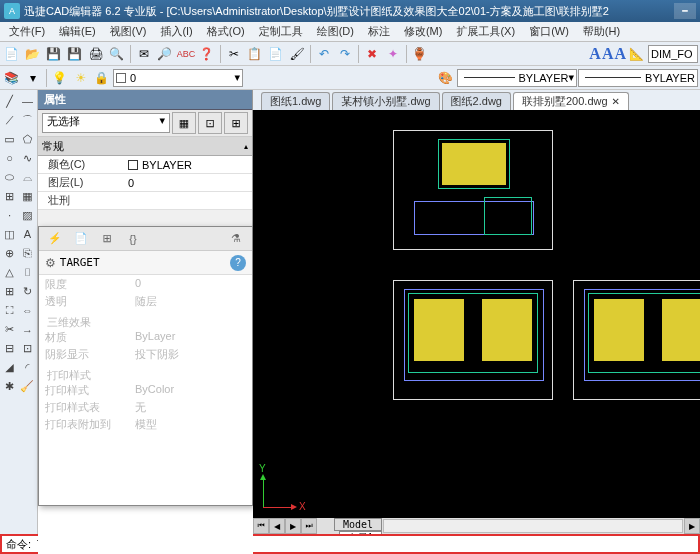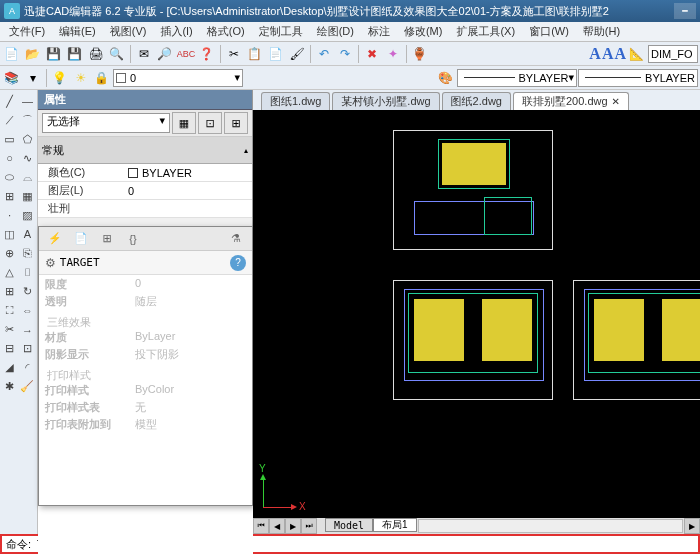--- a/index.html
+++ b/index.html
@@ -27,57 +27,57 @@
 .lefttools { width: 38px; background: #e8eef5; border-right: 1px solid #c0c0c0; display: flex; flex-direction: column; align-items: center; gap: 1px; padding-top: 2px; }
 .lefttools .ltbtn { width: 18px; height: 18px; display: flex; align-items: center; justify-content: center; cursor: pointer; font-size: 11px; color: #444; }
 .lefttools .pair { width: 36px; display: flex; }
 .lefttools .pair .ltbtn { width: 18px; }
 
 .prop-panel { width: 215px; background: #f0f0f0; border-right: 1px solid #999; display: flex; flex-direction: column; }
 .prop-title { height: 20px; background: #6a88a8; color: #fff; font-weight: bold; display: flex; align-items: center; padding: 0 6px; border-bottom: 1px solid #556; }
 .prop-sel { height: 26px; display: flex; align-items: center; padding: 2px 4px; gap: 2px; background: #eaeaea; }
 .prop-sel .selbox { flex: 1; height: 20px; border: 1px solid #999; background: #fff; display: flex; align-items: flex-start; padding: 0 4px; font-size: 11px; }
 .prop-sel .pbtn { width: 24px; height: 22px; border: 1px solid #aaa; background: #e8e8e8; display: flex; align-items: center; justify-content: center; cursor: pointer; font-size: 11px; }
-.prop-catbar { height: 28px; background: #d8d8d8; display: flex; align-items: center; padding: 0 4px; border-top: 1px solid #ccc; border-bottom: 1px solid #aaa; cursor: pointer; }
+.prop-catbar { height: 20px; background: #d8d8d8; display: flex; align-items: center; padding: 0 4px; border-top: 1px solid #ccc; border-bottom: 1px solid #aaa; cursor: pointer; }
 .prop-catbar .arrow { margin-left: auto; font-size: 8px; }
 .prop-row { height: 18px; display: flex; align-items: center; border-bottom: 1px solid #e0e0e0; background: #fff; }
 .prop-row .key { width: 90px; padding-left: 10px; color: #333; }
 .prop-row .val { flex: 1; display: flex; align-items: center; gap: 4px; }
 .prop-row .swatch { width: 10px; height: 10px; border: 1px solid #333; background: #fff; }
 
 .floating-panel { position: absolute; left: 38px; top: 226px; width: 215px; height: 280px; background: #fff; border: 1px solid #888; box-shadow: 2px 2px 6px rgba(0,0,0,0.3); z-index: 10; }
 .fp-tabs { height: 24px; background: #e8e8e8; display: flex; align-items: center; padding: 2px 4px; gap: 2px; border-bottom: 1px solid #ccc; }
 .fp-tab { width: 24px; height: 20px; display: flex; align-items: center; justify-content: center; cursor: pointer; font-size: 11px; color: #666; }
 .fp-tab.spacer { flex: 1; }
 .fp-header { height: 24px; display: flex; align-items: center; padding: 0 6px; gap: 4px; background: #f6f6f6; border-bottom: 1px solid #ddd; }
 .fp-header .gear { font-size: 12px; color: #666; }
 .fp-header .help { margin-left: auto; width: 16px; height: 16px; border-radius: 50%; background: #5a9fd4; color: #fff; display: flex; align-items: center; justify-content: center; font-size: 10px; cursor: pointer; }
 .fp-body { padding: 2px 6px; color: #bbb; font-size: 11px; }
 .fp-row { height: 17px; display: flex; }
-.fp-row .k { width: 90px; font-weight: bold; }
+.fp-row .k { width: 90px; }
 .fp-sec { color: #bbb; margin-top: 4px; padding-left: 2px; }
 
 .canvas-area { flex: 1; background: #000; position: relative; overflow: hidden; }
 .tabs { height: 20px; background: #e8eef5; display: flex; align-items: end; padding-left: 8px; gap: 0; }
 .tabs .tab { height: 18px; padding: 2px 8px; background: #d8e0ea; border: 1px solid #999; border-bottom: none; border-radius: 3px 3px 0 0; margin-right: 2px; cursor: pointer; font-size: 11px; color: #333; display: flex; align-items: center; gap: 4px; margin-top: 16px; }
 .tabs .tab.active { background: #fff; font-weight: normal; }
 .tabs .tab .close { font-size: 10px; cursor: pointer; }
 
 .viewport { position: absolute; top: 20px; left: 0; right: 0; bottom: 16px; background: #000; }
 .dwg-rect { position: absolute; border: 1px solid #ddd; }
 .dwg-inner { position: absolute; border: 1px solid #7788ff; }
 .dwg-yellow { position: absolute; background: #ddcc33; }
 .dwg-cyan { position: absolute; border: 1px solid #22cc99; }
 .axis-x { position: absolute; left: 10px; bottom: 10px; width: 30px; height: 1px; background: #dd3333; }
 .axis-x::after { content: ""; position: absolute; right: -4px; top: -3px; border-left: 6px solid #dd3333; border-top: 3px solid transparent; border-bottom: 3px solid transparent; }
 .axis-y { position: absolute; left: 10px; bottom: 10px; width: 1px; height: 30px; background: #33cc33; }
 .axis-y::after { content: ""; position: absolute; top: -4px; left: -3px; border-bottom: 6px solid #33cc33; border-left: 3px solid transparent; border-right: 3px solid transparent; }
 .scrollh { position: absolute; left: 0; right: 0; bottom: 0; height: 16px; background: #e0e0e0; display: flex; align-items: center; }
 .scrollh .sbtn { width: 16px; height: 16px; background: #d0d0d0; border: 1px solid #aaa; display: flex; align-items: center; justify-content: center; font-size: 8px; cursor: pointer; }
-.scrollh .layouts { display: flex; align-items: flex-start; margin-left: 8px; height: 16px; }
+.scrollh .layouts { display: flex; align-items: flex-end; margin-left: 17px; height: 16px; flex-direction: column; }
 .scrollh .ltab { padding: 0 8px; height: 14px; border: 1px solid #888; background: #fff; font-size: 10px; display: flex; align-items: center; cursor: pointer; }
 .scrollh .ltab.active { background: #ddd; font-family: monospace; }
 .scrollh .track { flex: 1; height: 14px; background: #eee; border: 1px solid #bbb; margin: 0 1px; }
 
 .statusbar { position: absolute; left: 0; right: 0; bottom: 0; height: 20px; background: #fff; border: 2px solid #e03030; display: flex; align-items: flex-end; padding: 0 4px; font-family: monospace; font-size: 13px; }
 .statusbar .cmdlabel { margin-right: 6px; }
 .statusbar .cmdinput { border: none; outline: none; font-family: monospace; font-size: 13px; flex: 1; }
 
 .leftcmd { position: absolute; left: 38px; bottom: 0px; top: 440px; width: 215px; background: #fff; color: #bbb; font-size: 11px; padding: 2px 4px; border-top: 1px solid #ccc; z-index: 5; line-height: 14px; }
 </style>

